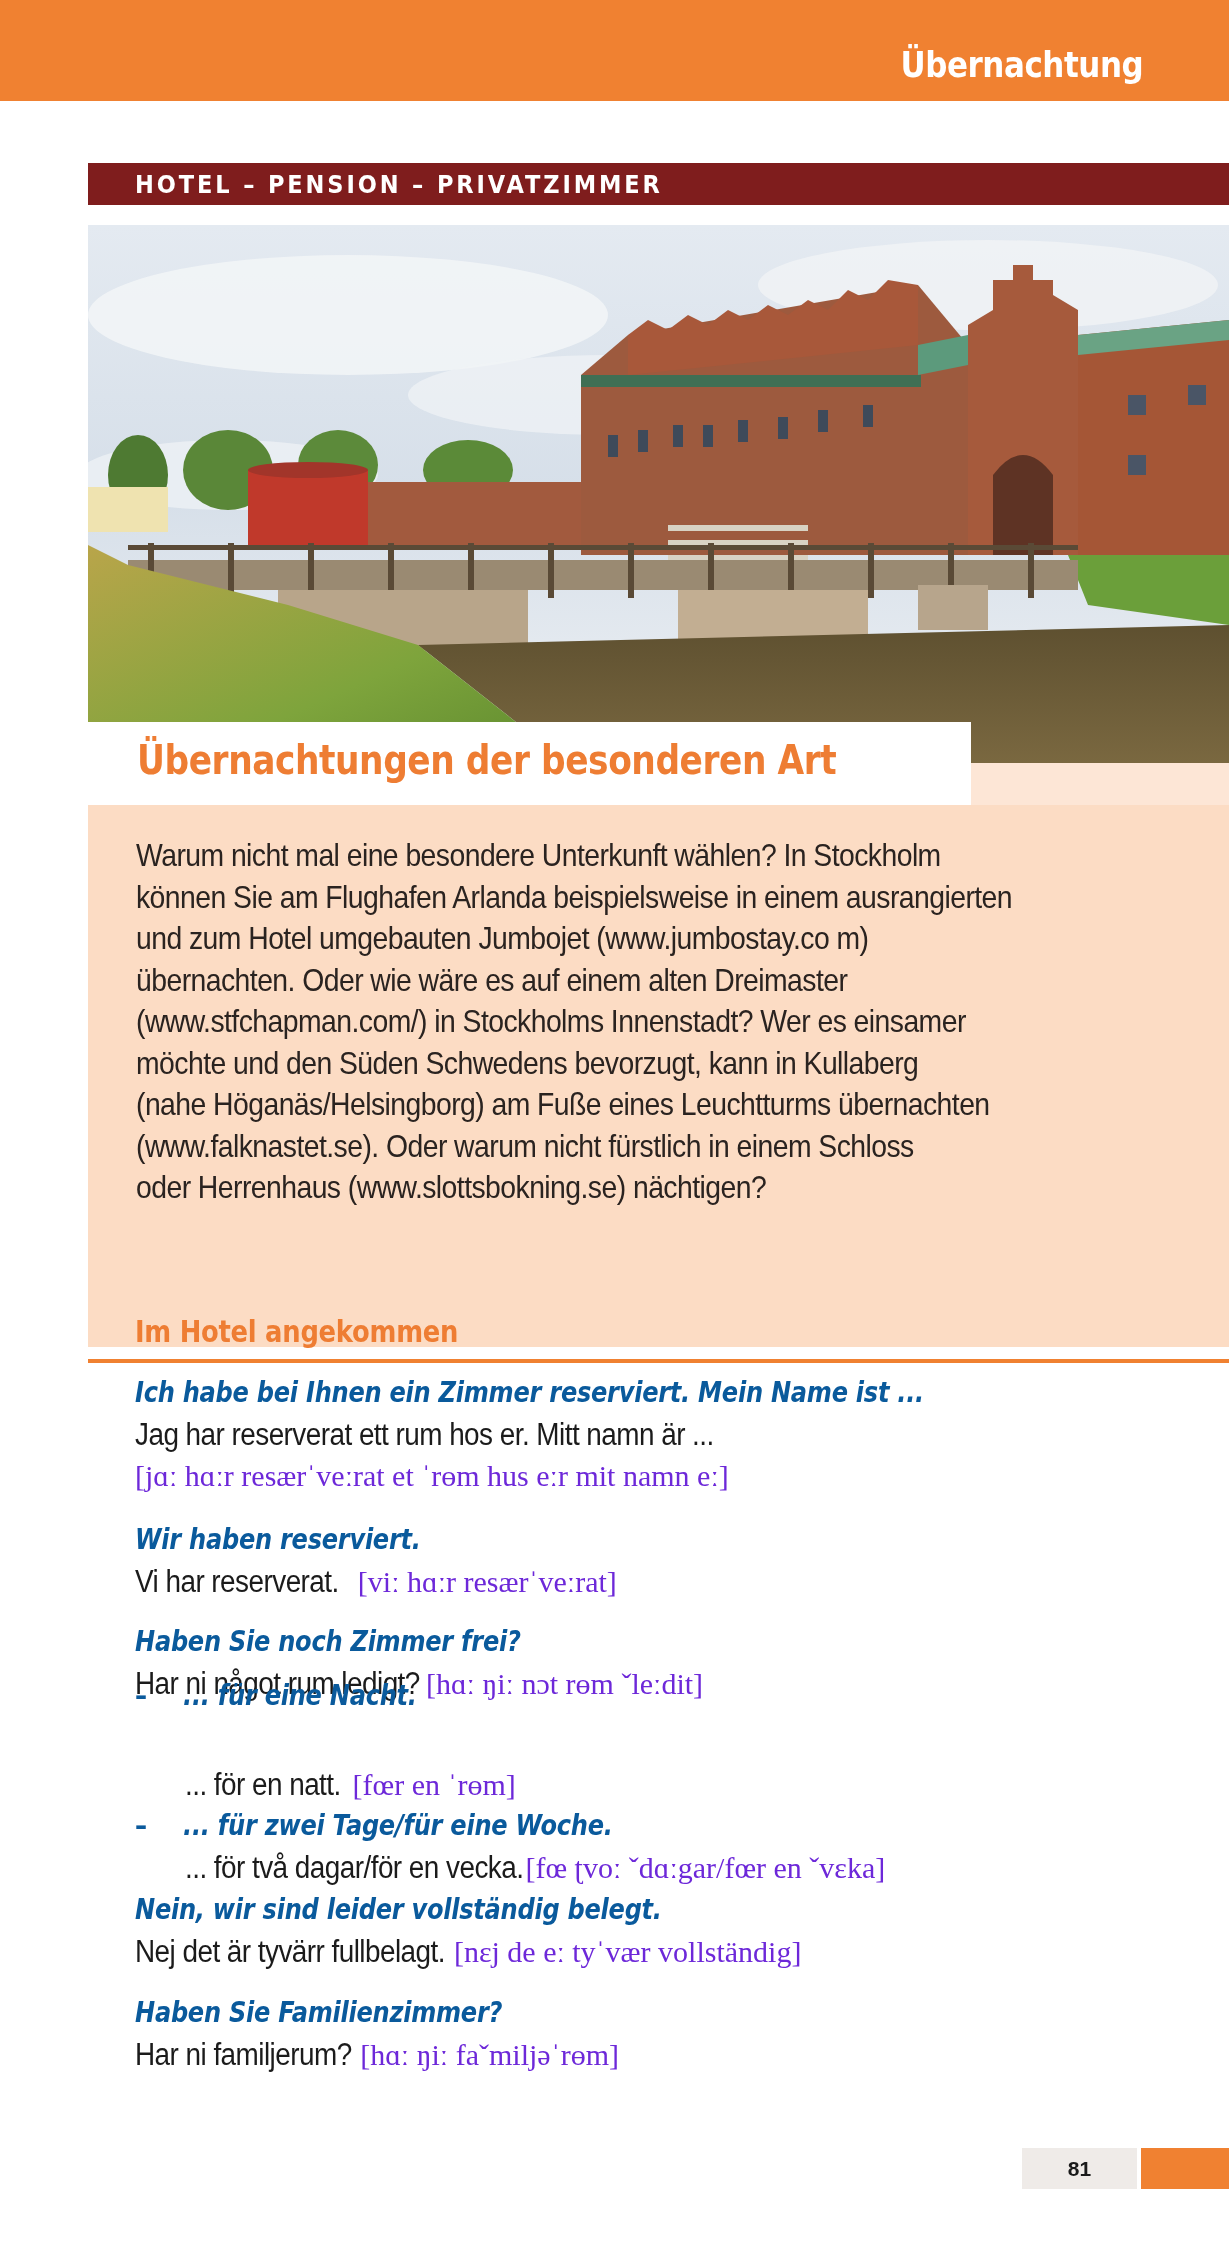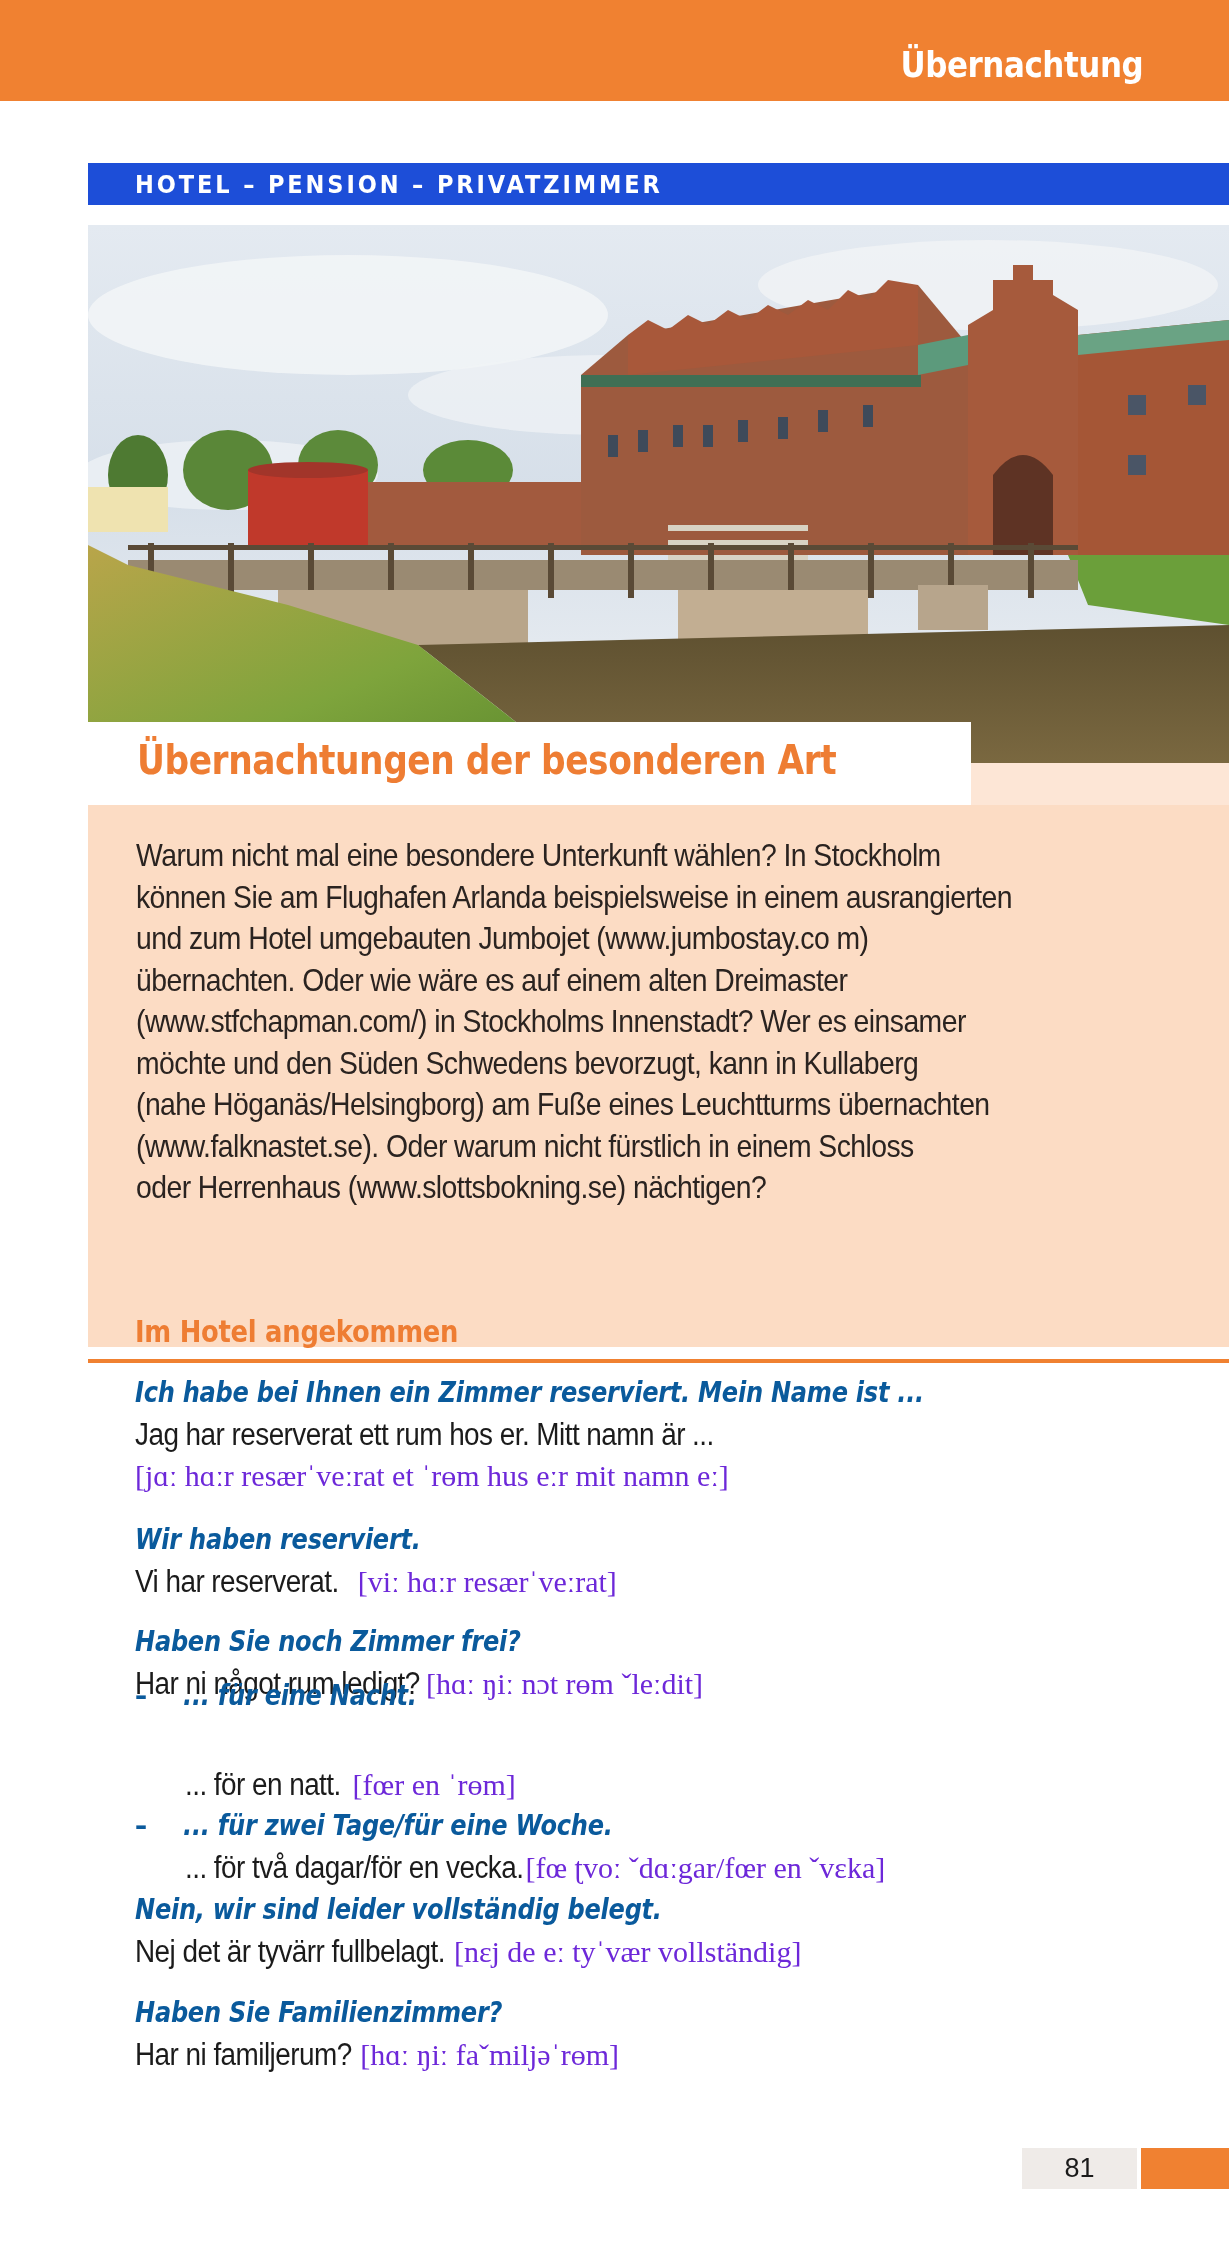--- a/index.html
+++ b/index.html
@@ -2,21 +2,21 @@
 <html><head>
 <meta charset="utf-8">
 <style>
   * { box-sizing: border-box; margin: 0; padding: 0; }
   html, body { width: 1229px; height: 2245px; background: #ffffff; overflow: hidden; }
   body { position: relative; font-family: "Liberation Sans", "DejaVu Sans", sans-serif; color: #1a1a1a; }
 
   .header-band { position: absolute; left: 0; top: 0; width: 1229px; height: 101px; background: #f08131; }
   .header-title { position: absolute; right: 86px; top: 40px; font-family: "DejaVu Sans", sans-serif; font-size: 36px; font-weight: bold; color: #ffffff; letter-spacing: -0.5px; line-height: 50px; transform: scaleX(0.86); transform-origin: right center; }
 
-  .section-band { position: absolute; left: 88px; top: 163px; width: 1141px; height: 42px; background: #1d4ed8; }
+  .section-band { position: absolute; left: 88px; top: 163px; width: 1141px; height: 42px; background: #7f1d1d; }
   .section-band-label { position: absolute; left: 47px; top: 6px; font-family: "DejaVu Sans", sans-serif; font-size: 25px; font-weight: bold; color: #ffffff; letter-spacing: 3.2px; line-height: 32px; transform: scaleX(0.9); transform-origin: left center; white-space: nowrap; }
 
   .photo { position: absolute; left: 88px; top: 225px; width: 1141px; height: 538px; overflow: hidden;
     background: linear-gradient(180deg, #dfe6ee 0%, #e9eef4 18%, #cfd9e4 35%, #dbe2ea 45%, #8fb07a 60%, #6e9a45 68%, #7a6b48 74%, #6b5a3c 100%); }
   .photo svg { position: absolute; left: 0; top: 0; width: 1141px; height: 538px; }
 
   .title-box { position: absolute; left: 88px; top: 722px; width: 883px; height: 83px; background: #ffffff; }
   .title-text { position: absolute; left: 49px; top: 12px; font-family: "DejaVu Sans", sans-serif; font-size: 40px; font-weight: bold; color: #ee7d33; line-height: 52px; white-space: nowrap; transform: scaleX(0.86); transform-origin: left center; letter-spacing: -0.5px; }
 
   .info-box-top { position: absolute; left: 971px; top: 763px; width: 258px; height: 42px; background: #fde6d6; }
@@ -27,21 +27,21 @@
   .sub-rule { position: absolute; left: 88px; top: 1359px; width: 1141px; height: 4px; background: #f08131; }
 
   .phrase { position: absolute; left: 135px; white-space: nowrap; line-height: 40px; }
   .de { font-family: "DejaVu Sans", sans-serif; font-style: italic; font-weight: bold; font-size: 28px; color: #0a5a9c; transform: scaleX(0.86); transform-origin: left center; letter-spacing: -0.3px; }
   .sv { font-family: "Liberation Sans", sans-serif; font-size: 31px; color: #1b1b1b; transform: scaleX(0.9); transform-origin: left center; letter-spacing: -0.6px; }
   .ipa { font-family: "Liberation Serif", "DejaVu Serif", serif; font-size: 30px; color: #6d28d9; letter-spacing: 0; }
   .dash { display: inline-block; width: 48px; }
   .indent { padding-left: 50px; }
 
   .page-box { position: absolute; left: 1022px; top: 2148px; width: 115px; height: 41px; background: #efebe8; }
-  .page-num { position: absolute; left: 0; top: 0; width: 115px; text-align: center; font-family: "Liberation Sans", sans-serif; font-size: 27px; line-height: 41px; color: #1a1a1a; }
+  .page-num { position: absolute; left: 0; top: 0; width: 115px; text-align: center; font-family: "Liberation Sans", sans-serif; font-size: 21px; line-height: 41px; color: #1a1a1a; font-weight: bold; }
   .page-tab { position: absolute; left: 1141px; top: 2148px; width: 88px; height: 41px; background: #f08131; }
 </style>
 </head>
 <body>
 
 <div class="header-band">
   <div class="header-title">Übernachtung</div>
 </div>
 
 <div class="section-band">

